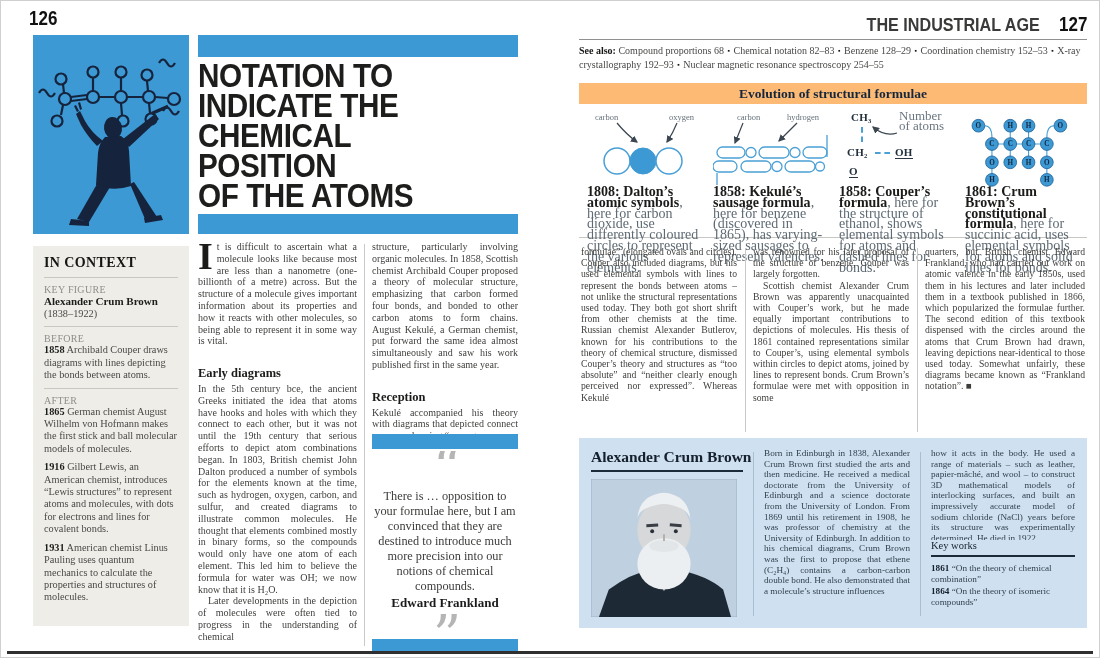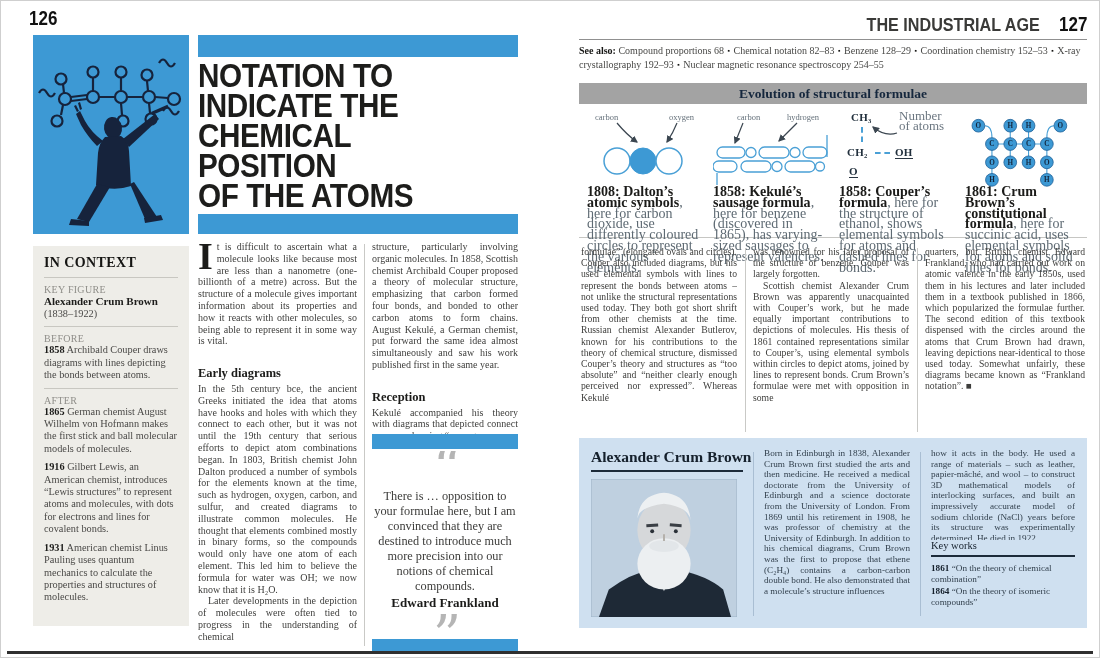--- a/index.html
+++ b/index.html
@@ -49,21 +49,21 @@
   
   .runhead { left:578px; top:12px; width:508px; text-align:right; }
   .runhead .section { font-size:19px; color:#3a3a38; }
   .runhead .pn { font-size:20px; color:#111; margin-left:10px; }
   .hdr-rule { left:578px; top:38px; width:508px; height:1px; background:#909090; }
   .seealso { left:578px; top:43px; width:508px; font-size:10px; line-height:13.5px; color:#474745; }
   .seealso b { color:#161614; }
   .sa-sep { font-size:7px; color:#161614; vertical-align:1.5px; padding:0 1px; }
 
   .panel { left:578px; top:82px; width:508px; height:155px; border-bottom:1px solid #c6c6c3; background:#fff; }
-  .panel-hdr { height:21px; line-height:21px; background:#a3a3a3; text-align:center;
+  .panel-hdr { height:21px; line-height:21px; background:#fdba74; text-align:center;
                font-size:13.5px; font-weight:bold; color:#15273d; }
   .panel-body { display:flex; gap:12px; padding:5px 8px 0; }
   .pcell { flex:1; min-width:0; }
   .pdia { height:78px; position:relative; }
   .pcap { font-size:14px; line-height:10.8px; color:#5e6a73; text-align:left; }
   .pcap b { color:#1b1b19; }
 
   
   .couper { font-size:11px; color:#22303d; }
   .couper .f { position:absolute; font-weight:bold; letter-spacing:0.3px; }

